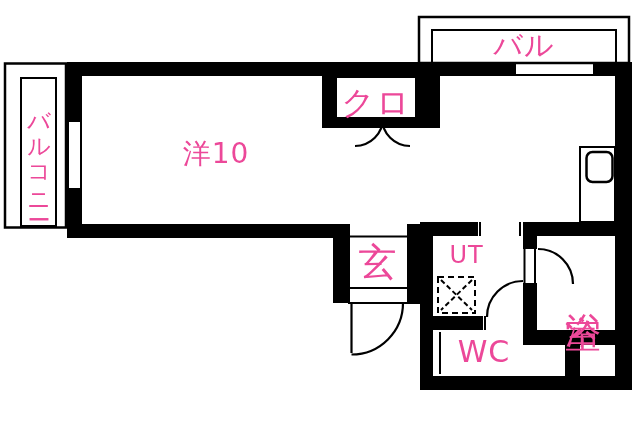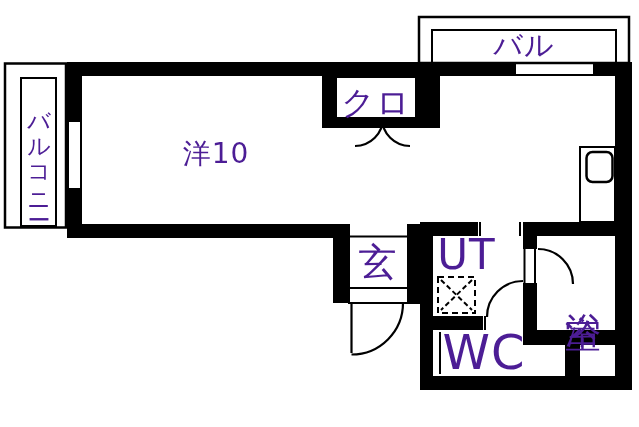--- a/index.html
+++ b/index.html
@@ -3,32 +3,32 @@
 <meta charset="utf-8">
 <style>
   html,body{margin:0;padding:0;background:#ffffff;}
   #stage{
     position:relative;width:639px;height:427px;background:#ffffff;overflow:hidden;
     font-family:"DejaVu Sans",sans-serif;color:#1a1a1a;
   }
   #plan-svg{position:absolute;left:0;top:0;}
   .room-label{
     position:absolute;display:flex;align-items:center;justify-content:center;
-    color:#4c1d95;white-space:nowrap;letter-spacing:1px;line-height:1;
+    color:#ec4899;white-space:nowrap;letter-spacing:1px;line-height:1;
     user-select:none;
   }
   .vertical{writing-mode:vertical-rl;text-orientation:upright;letter-spacing:2px;}
   .lbl-main    {left:128px;top:131px;width:176px;height:46px;font-size:28px;}
   .lbl-closet  {left:332px;top:78px;width:88px;height:48px;font-size:33px;}
   .lbl-baltop  {left:454px;top:28px;width:140px;height:34px;font-size:29px;}
   .lbl-balleft {left:22px;top:80px;width:34px;height:145px;font-size:23px;}
   .lbl-entrance{left:349px;top:238px;width:58px;height:47px;font-size:38px;}
-  .lbl-utility {left:433px;top:235px;width:67px;height:39px;font-size:42px;}
+  .lbl-utility {left:433px;top:235px;width:67px;height:39px;font-size:24px;}
   .lbl-bath    {left:561px;top:238px;width:44px;height:95px;font-size:36px;}
-  .lbl-wc      {left:433px;top:330px;width:102px;height:43px;font-size:48px;text-align:center;}
+  .lbl-wc      {left:433px;top:330px;width:102px;height:43px;font-size:30px;text-align:center;}
 </style>
 </head>
 <body>
 
 <div id="stage">
 
   <svg id="plan-svg" width="639" height="427" viewBox="0 0 639 427">
 
     <g fill="#000000">
       <rect x="67" y="62" width="565" height="14"></rect>

